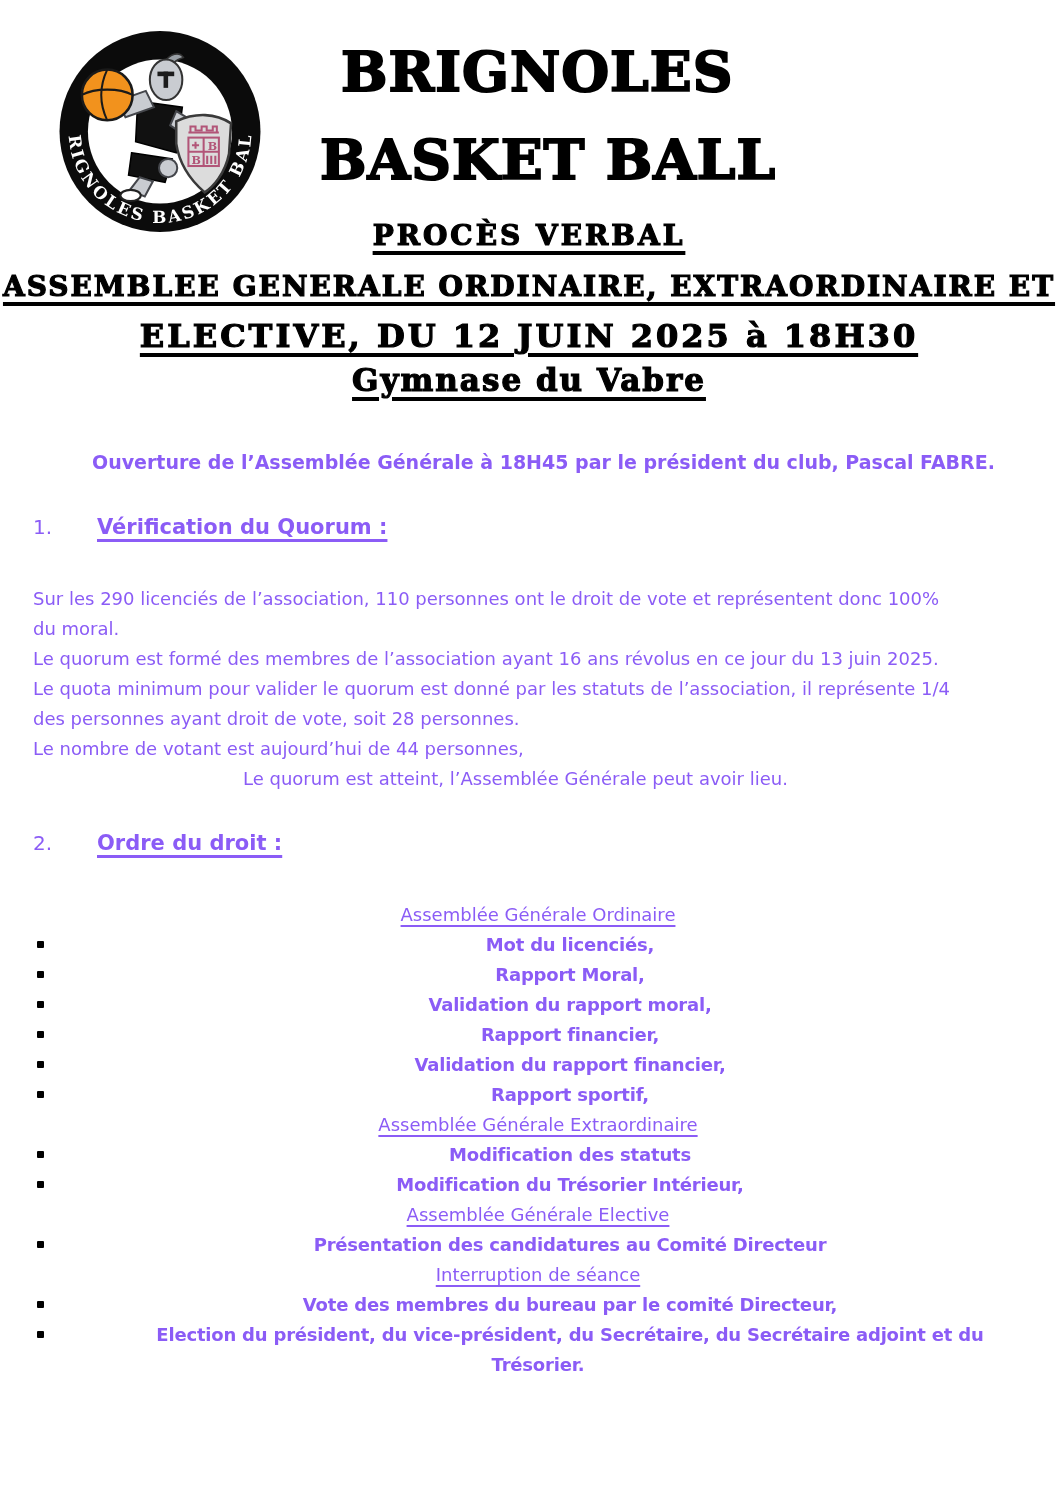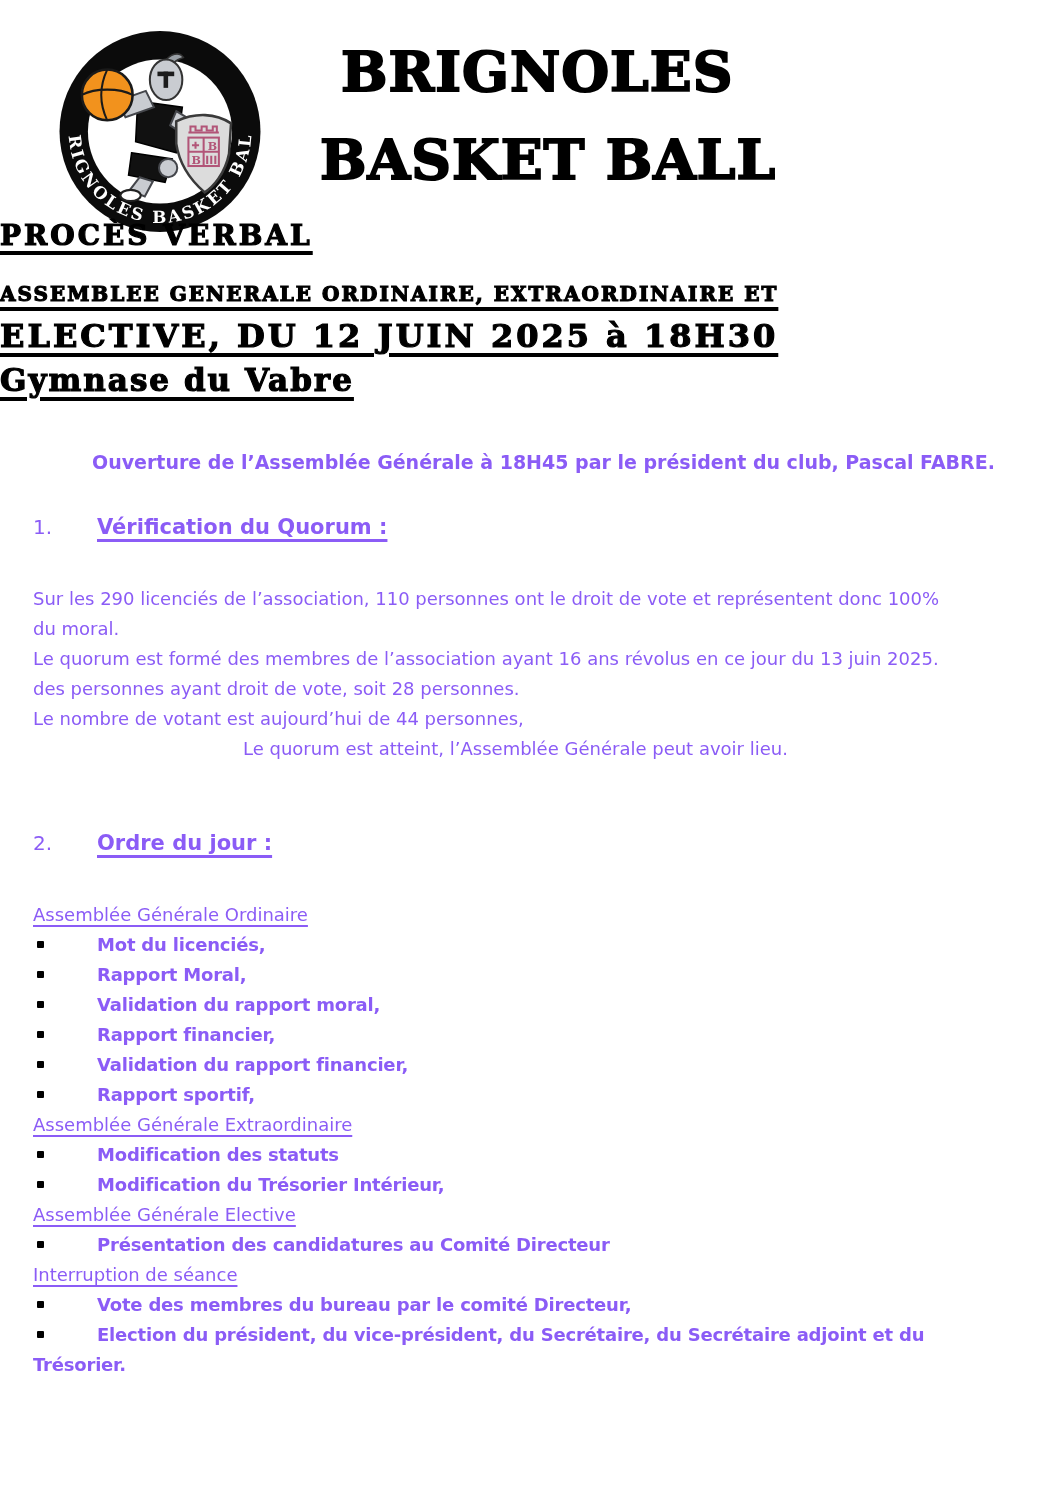--- a/index.html
+++ b/index.html
@@ -25,31 +25,32 @@
     line-height:1;
     letter-spacing:1px;
     -webkit-text-stroke:2px #000;
     white-space:nowrap;
   }
   .title1{left:341px;top:44px;}
   .title2{left:320px;top:132px;}
   
   .doc-heading{
     position:absolute;left:0;width:100%;
+    text-align:center;
     font-family:"DejaVu Serif", serif;
     font-weight:bold;
     -webkit-text-stroke:1.2px #000;
     letter-spacing:3px;
     text-decoration:underline;
     text-decoration-thickness:3.5px;
     text-underline-offset:6px;
     white-space:nowrap;
   }
   .sub1{top:219px;font-size:28px;}
-  .sub2{top:282px;font-size:20px;letter-spacing:2px;}
+  .sub2{top:270px;font-size:28px;letter-spacing:2px;}
   .sub3{top:317px;font-size:32px;}
   .sub4{top:362px;font-size:31px;letter-spacing:2px;}
   
   .body-font{font-family:"DejaVu Sans", sans-serif;color:#8b5cf6;}
   .intro{
     position:absolute;left:92px;top:451px;
     font-size:19px;font-weight:bold;white-space:nowrap;
   }
   .section-head{position:absolute;left:0;width:100%;height:34px;}
   .section-head .num{
@@ -70,21 +71,21 @@
     position:absolute;left:33px;top:584px;width:1000px;
     font-size:18px;line-height:30px;
   }
   .quorum .pline{height:30px;white-space:nowrap;}
   .quorum .pline.indent{padding-left:210px;}
   
   .agenda{
     position:absolute;left:33px;top:900px;width:1010px;
     font-size:18px;line-height:30px;
   }
-  .agenda-row{height:30px;white-space:nowrap;}
+  .agenda-row{height:30px;white-space:nowrap;text-align:center;}
   .agenda-row.subheading{
     font-weight:normal;
     text-decoration:underline;
     text-decoration-thickness:2px;
     text-underline-offset:4px;
   }
   .agenda-row.bullet{position:relative;padding-left:64px;font-weight:bold;letter-spacing:-0.2px;}
   .agenda-row.bullet .sq{
     position:absolute;left:4px;top:11px;
     width:7px;height:7px;background:#000;border-radius:1px;
@@ -161,28 +162,29 @@
 
   <div class="body-font section-head sec1">
     <span class="num">1.</span>
     <span class="head-label">Vérification du Quorum :</span>
   </div>
 
   <div class="body-font quorum">
       <div class="pline">Sur les 290 licenciés de l’association, 110 personnes ont le droit de vote et représentent donc 100%</div>
       <div class="pline">du moral.</div>
       <div class="pline">Le quorum est formé des membres de l’association ayant 16 ans révolus en ce jour du 13 juin 2025.</div>
+      <div class="pline">Le quota minimum pour valider le quorum est donné par les statuts de l’association, il représente 1/4</div>
       <div class="pline">des personnes ayant droit de vote, soit 28 personnes.</div>
       <div class="pline">Le nombre de votant est aujourd’hui de 44 personnes,</div>
       <div class="pline indent">Le quorum est atteint, l’Assemblée Générale peut avoir lieu.</div>
     </div>
 
   <div class="body-font section-head sec2">
     <span class="num">2.</span>
-    <span class="head-label">Ordre du jour :</span>
+    <span class="head-label">Ordre du droit :</span>
   </div>
 
   <div class="body-font agenda">
       <div class="agenda-row subheading">Assemblée Générale Ordinaire</div>
       <div class="agenda-row bullet"><span class="sq"></span><span>Mot du licenciés,</span></div>
       <div class="agenda-row bullet"><span class="sq"></span><span>Rapport Moral,</span></div>
       <div class="agenda-row bullet"><span class="sq"></span><span>Validation du rapport moral,</span></div>
       <div class="agenda-row bullet"><span class="sq"></span><span>Rapport financier,</span></div>
       <div class="agenda-row bullet"><span class="sq"></span><span>Validation du rapport financier,</span></div>
       <div class="agenda-row bullet"><span class="sq"></span><span>Rapport sportif,</span></div>

